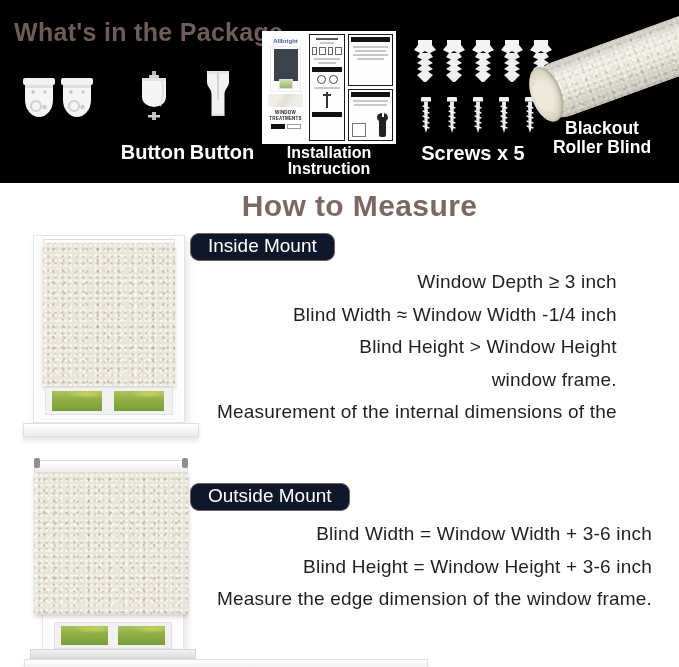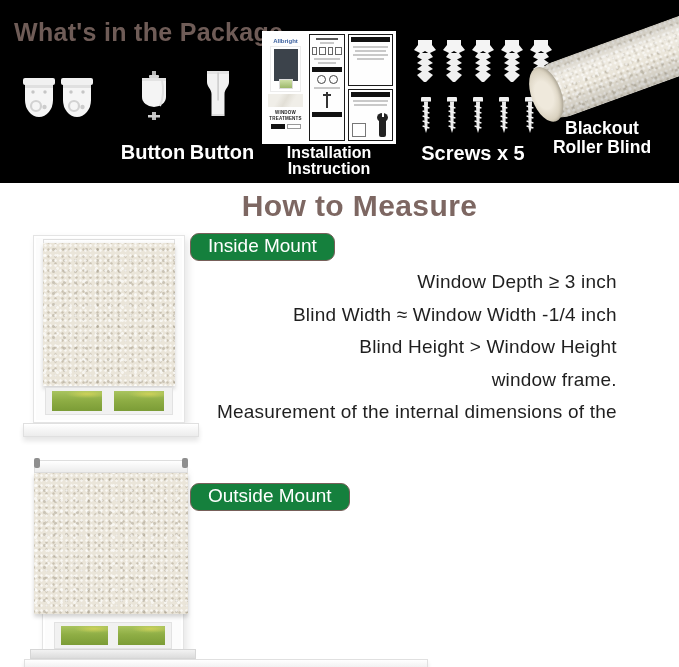--- a/index.html
+++ b/index.html
@@ -69,21 +69,21 @@
   .bk-pole::before{ content:""; position:absolute; left:-3px; top:2px; width:8px; height:2px; background:#333; }
   .bk-p3{ flex:1; display:flex; flex-direction:column; gap:3px; }
   .bk-box{ flex:1; border:1px solid #1a1a1a; padding:2px; position:relative; }
   .bk-wrench{ position:absolute; right:6px; bottom:3px; width:7px; height:18px; background:#222; border-radius:2px; }
   .bk-wrench::before{ content:""; position:absolute; left:-2px; top:-6px; width:11px; height:9px; background:#222; border-radius:50%; }
   .bk-wrench::after{ content:""; position:absolute; left:2.5px; top:-7px; width:2.5px; height:5px; background:#fefefe; }
   .bk-sq{ position:absolute; left:3px; bottom:3px; width:14px; height:14px; border:1px solid #777; background:#fff; }
 
   
   .h2{ position:absolute; left:40px; right:0; top:189px; text-align:center; font-size:30px; font-weight:700; color:#7d6762; letter-spacing:.4px; }
-  .badge{ position:absolute; left:190px; background:#15803d; border:1px solid #77605a; color:#fff;
+  .badge{ position:absolute; left:190px; background:#0f172a; border:1px solid #77605a; color:#fff;
           font-size:19px; padding:1px 17px 3px; border-radius:9px; }
   .badge-inside{ top:233px; } .badge-outside{ top:483px; }
   .mblock{ position:absolute; left:217px; font-size:19px; line-height:32.6px; color:#1f1f1f; letter-spacing:.2px; white-space:nowrap;text-align:right; }
   .mblock-inside{ top:266px; } .mblock-outside{ top:518px; }
 
   
   .photo{ position:absolute; }
   .photo1{ left:20px; top:226px; width:180px; height:217px; }
   .photo2{ left:16px; top:452px; width:190px; height:215px; }
   .frame{ position:absolute; background:#fcfcfc; border:1px solid #e4e4e4;
@@ -307,14 +307,19 @@
     <div class="blind fabric"></div>
     <div class="glassrow">
       <div class="pane p1"></div>
       <div class="pane p2"></div>
     </div>
     <div class="ledge"></div>
     <div class="sill"></div>
   </div>
 
   <div class="badge badge-outside">Outside Mount</div>
+  <div class="mblock mblock-outside">
+    <div>Blind Width = Window Width + 3-6 inch</div>
+    <div>Blind Height = Window Height + 3-6 inch</div>
+    <div>Measure the edge dimension of the window frame.</div>
+  </div>
 
 </div>
 
 </body></html>

